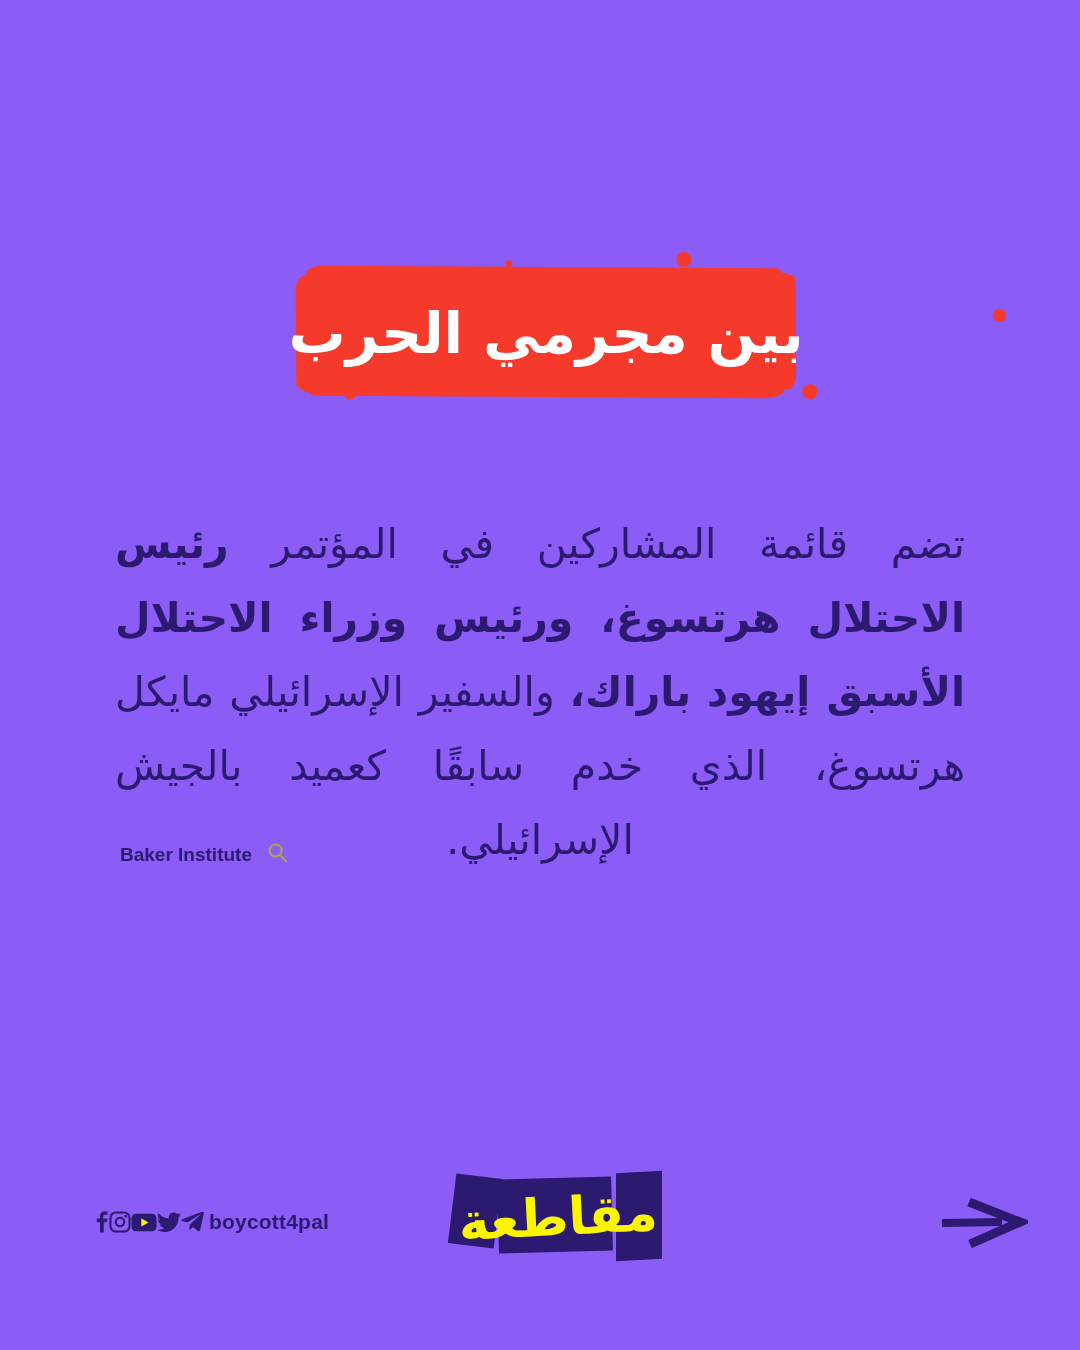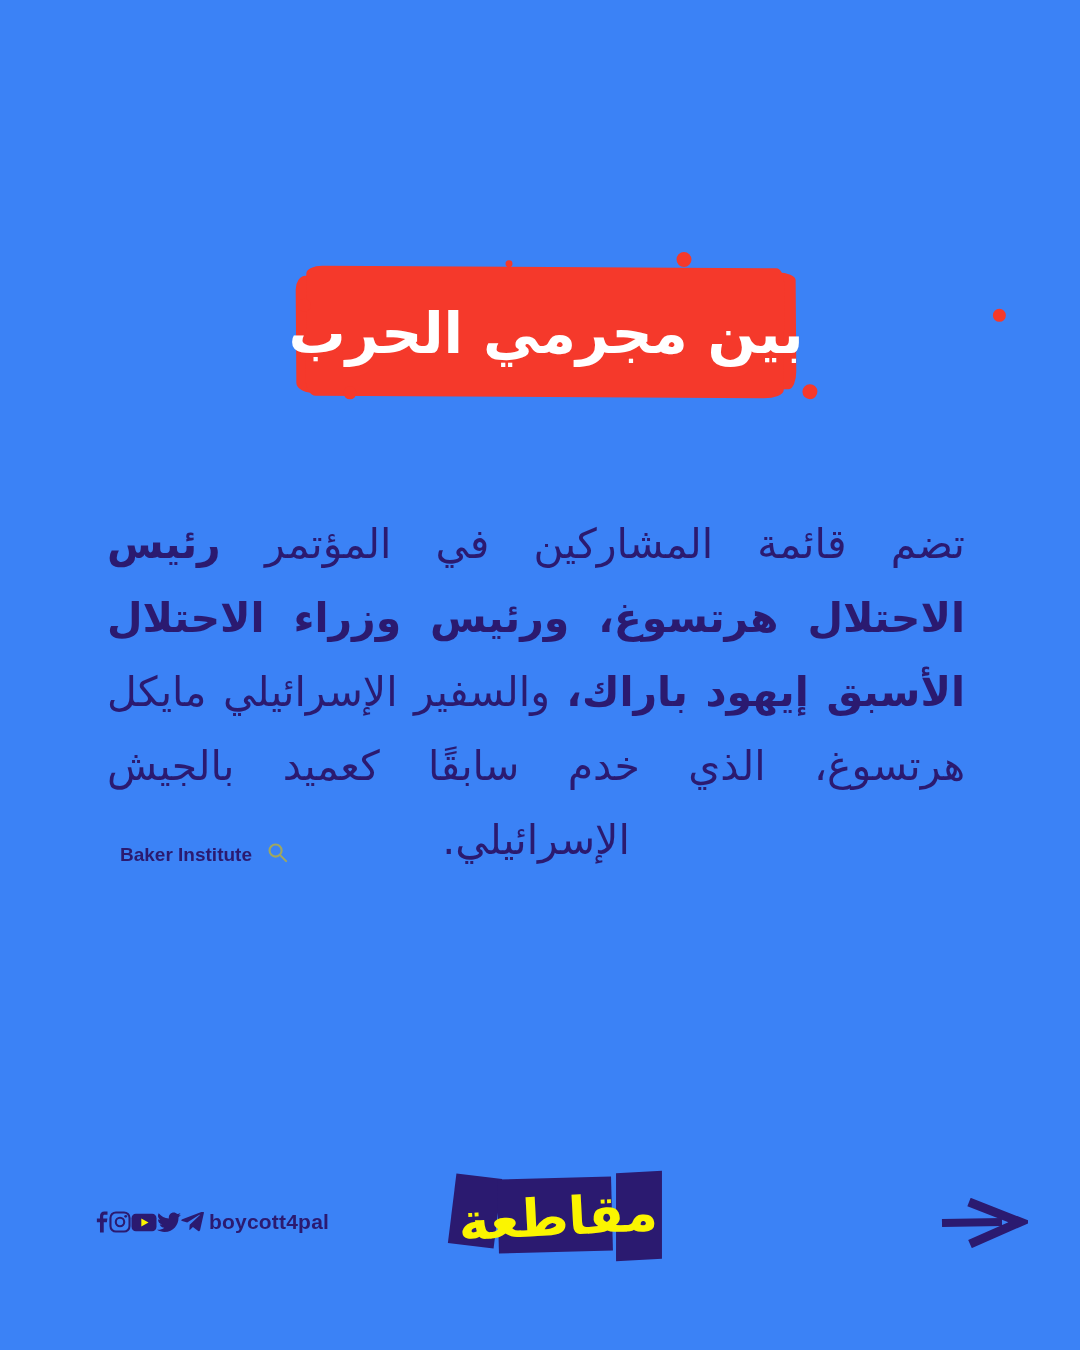--- a/index.html
+++ b/index.html
@@ -1,20 +1,20 @@
 <!DOCTYPE html>
 <html lang="ar"><head>
 <meta charset="utf-8">
 <style>
   html,body{margin:0;padding:0;background:#888;}
   .canvas{
     position:relative;
     width:1080px;height:1350px;
     margin:0 auto;
-    background:#3b82f6;
+    background:#8b5cf6;
     overflow:hidden;
     font-family:"DejaVu Sans", sans-serif;
   }
 
   
   .banner{position:absolute;left:296px;top:274px;width:500px;height:117px;}
   .banner-bg{
     position:absolute;inset:0;background:#F5392B;
     border-radius:10px 18px 8px 16px / 14px 8px 18px 10px;
     transform:rotate(-0.4deg);
@@ -36,21 +36,21 @@
   }
   .banner-title{
     position:absolute;inset:0;z-index:2;
     display:flex;align-items:center;justify-content:center;
     color:#FFFFFF;font-size:57px;font-weight:bold;
     direction:rtl;white-space:nowrap;
   }
 
   
   .paragraph{
-    position:absolute;left:107px;right:115px;top:466px;
+    position:absolute;left:115px;right:115px;top:466px;
     direction:rtl;
     text-align:justify;text-align-last:center;
     color:#2B1A70;
     font-size:41px;line-height:74px;font-weight:normal;
   }
   .paragraph .bold{font-weight:bold;}
 
   
   .source{
     position:absolute;left:120px;top:841px;

